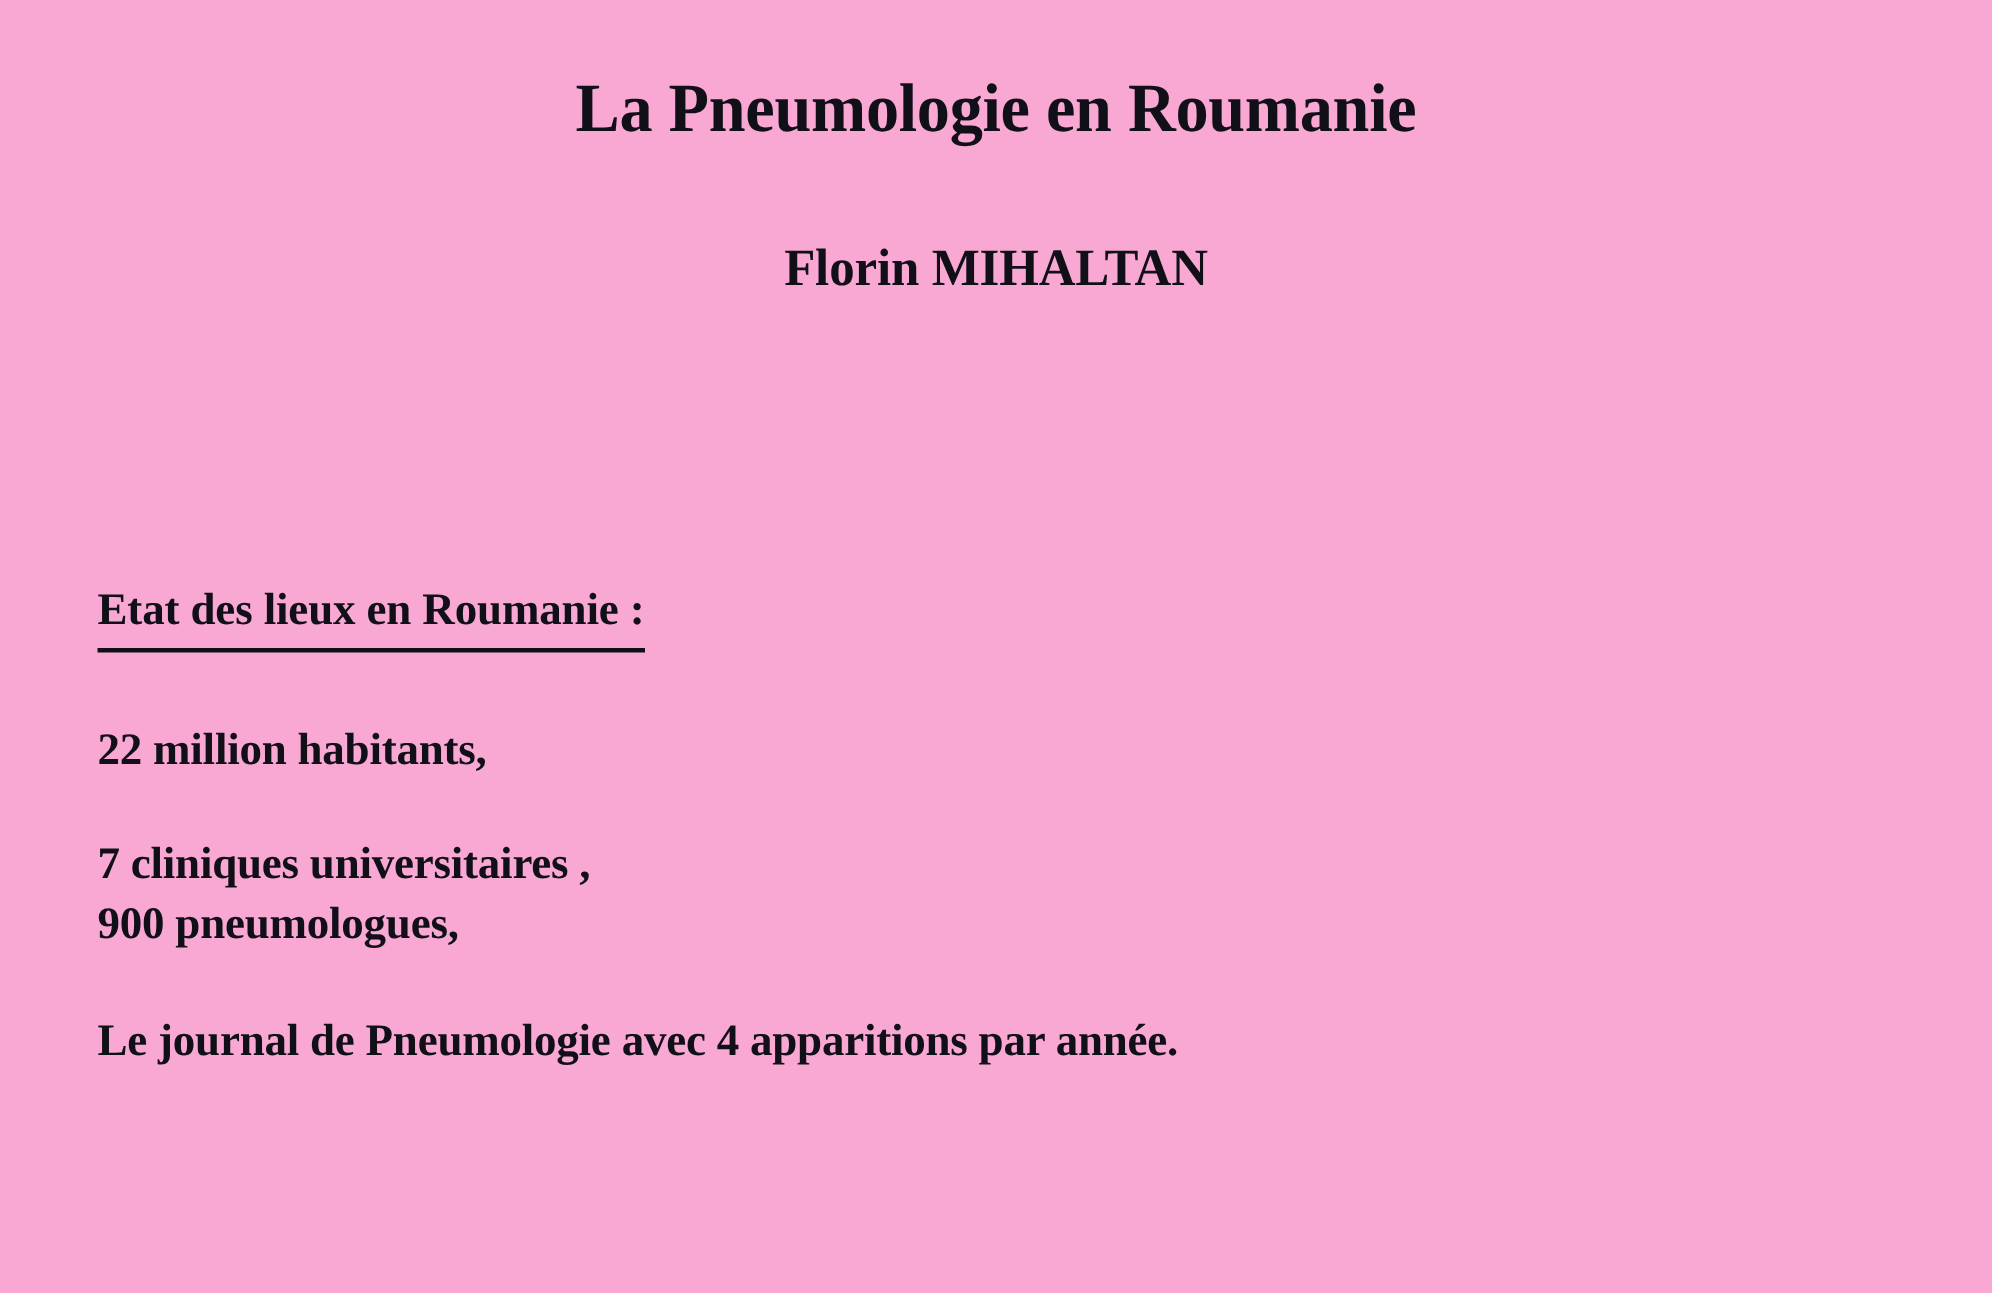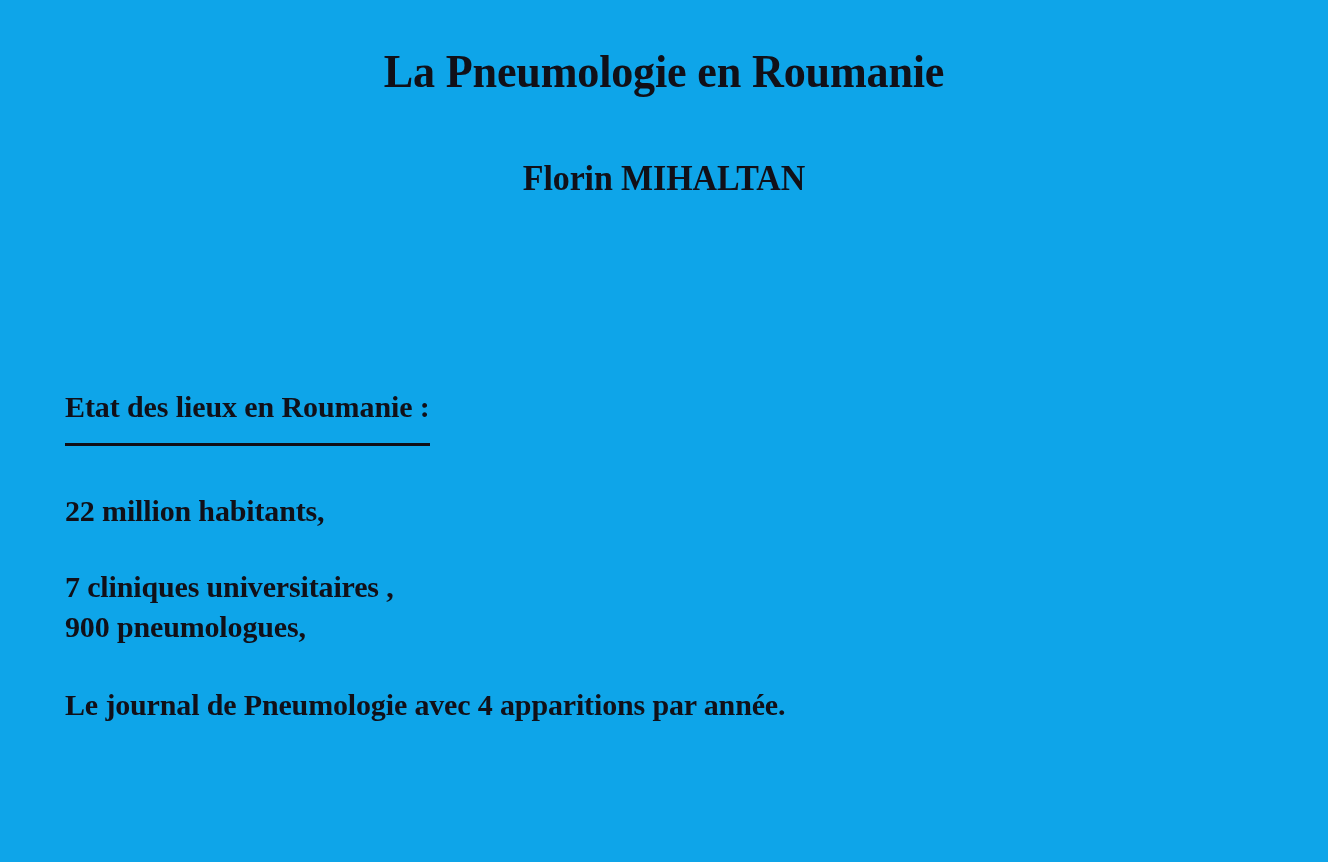--- a/index.html
+++ b/index.html
@@ -13,21 +13,21 @@
     position: relative;
     overflow: hidden;
     font-family: "Liberation Serif", "DejaVu Serif", serif;
     color: #111018;
     -webkit-font-smoothing: antialiased;
   }
 
   .slide {
     position: absolute;
     inset: 0;
-    background: #0ea5e9;
+    background: #f9a8d4;
   }
 
   
   .slide-title {
     position: absolute;
     top: 47px;
     left: 0;
     width: 1328px;
     text-align: center;
     font-size: 46px;
@@ -61,21 +61,21 @@
     top: 390px;
     width: 1200px;
   }
 
   .section-heading {
     font-size: 30px;
     font-weight: bold;
     line-height: 1.15;
     display: inline-block;
     border-bottom: 3px solid #100f16;
-    padding-bottom: 18px;
+    padding-bottom: 7px;
     margin: 0;
     white-space: pre;
     letter-spacing: -0.1px;
   }
 
   .para {
     font-size: 30px;
     font-weight: bold;
     line-height: 40px;
     white-space: pre;

